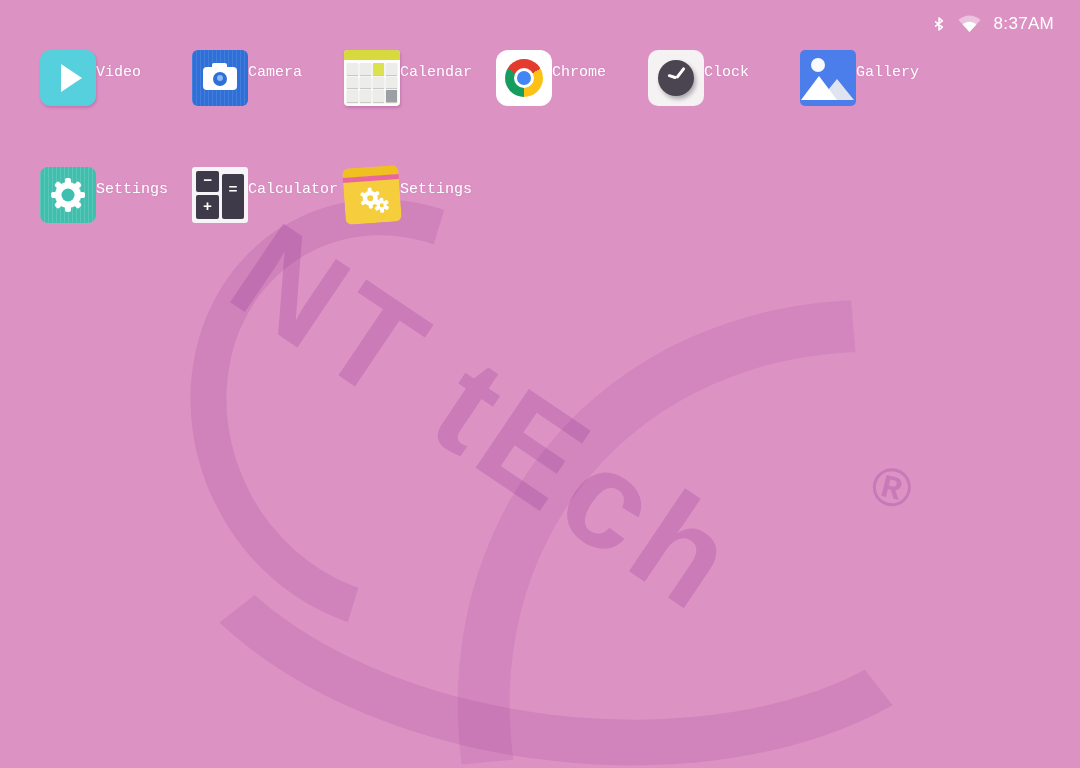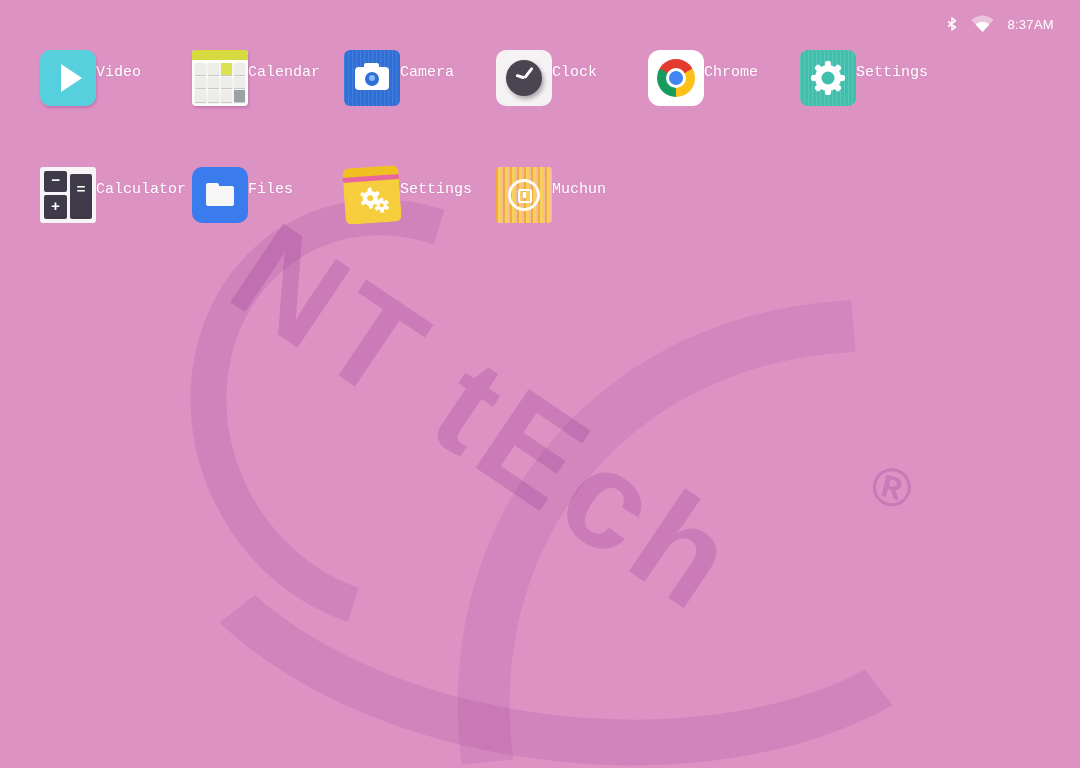--- a/index.html
+++ b/index.html
@@ -31,21 +31,21 @@
     position:absolute;left:872px;top:456px;
     font-size:54px;font-weight:bold;color:rgba(141,52,146,0.26);
     transform:rotate(14deg);
   }
 
   
   .status-bar{
     position:absolute;top:12px;right:26px;height:24px;
     display:flex;align-items:center;gap:12px;color:#fff;
   }
-  .sb-time{font-size:13px;letter-spacing:.3px;}
+  .sb-time{font-size:17px;letter-spacing:.3px;}
   .sb-icon{display:flex;align-items:center;}
 
   
   .app-grid{
     position:absolute;left:40px;top:44px;
     display:grid;grid-template-columns:repeat(6,152px);grid-auto-rows:117px;
   }
   .app-cell{display:flex;flex-direction:row;align-items:flex-start;padding-top:6px;cursor:pointer;font-family:Liberation Mono, monospace;}
   .app-icon{width:56px;height:56px;position:relative;flex:0 0 auto;}
   .app-label{
@@ -177,70 +177,80 @@
     <div class="app-cell">
       <div class="app-icon">
         <div class="ic ic-video">
           <div class="vd-play"></div>
         </div>
       </div>
       <div class="app-label">Video</div>
     </div>
     <div class="app-cell">
       <div class="app-icon">
-        <div class="ic ic-calendar">
-          <div class="cal-band"></div>
-          <div class="cal-grid">
-            <div class=""></div>
-            <div class=""></div>
-            <div class="hl"></div>
-            <div class=""></div>
-            <div class=""></div>
-            <div class=""></div>
-            <div class=""></div>
-            <div class=""></div>
-            <div class=""></div>
-            <div class=""></div>
-            <div class=""></div>
-            <div class="dk"></div>
-          </div>
-        </div>
-      </div>
-      <div class="app-label">Calendar</div>
-    </div>
-    <div class="app-cell">
-      <div class="app-icon">
         <div class="ic ic-camera">
           <div class="cam-top"></div>
           <div class="cam-body"></div>
           <div class="cam-lens"></div>
           <div class="cam-dot"></div>
         </div>
       </div>
       <div class="app-label">Camera</div>
     </div>
     <div class="app-cell">
       <div class="app-icon">
+        <div class="ic ic-calendar">
+          <div class="cal-band"></div>
+          <div class="cal-grid">
+            <div class=""></div>
+            <div class=""></div>
+            <div class="hl"></div>
+            <div class=""></div>
+            <div class=""></div>
+            <div class=""></div>
+            <div class=""></div>
+            <div class=""></div>
+            <div class=""></div>
+            <div class=""></div>
+            <div class=""></div>
+            <div class="dk"></div>
+          </div>
+        </div>
+      </div>
+      <div class="app-label">Calendar</div>
+    </div>
+    <div class="app-cell">
+      <div class="app-icon">
+        <div class="ic ic-chrome">
+          <div class="ch-ring"></div>
+          <div class="ch-center"></div>
+          <div class="ch-blue"></div>
+        </div>
+      </div>
+      <div class="app-label">Chrome</div>
+    </div>
+    <div class="app-cell">
+      <div class="app-icon">
         <div class="ic ic-clock">
           <div class="clk-face"></div>
           <div class="clk-hand clk-m"></div>
           <div class="clk-hand clk-h"></div>
         </div>
       </div>
       <div class="app-label">Clock</div>
     </div>
     <div class="app-cell">
       <div class="app-icon">
-        <div class="ic ic-chrome">
-          <div class="ch-ring"></div>
-          <div class="ch-center"></div>
-          <div class="ch-blue"></div>
-        </div>
-      </div>
-      <div class="app-label">Chrome</div>
+        <div class="ic ic-gallery">
+          <div class="gal-sun"></div>
+          <div class="gal-mtn2"></div>
+          <div class="gal-mtn1"></div>
+        </div>
+      </div>
+      <div class="app-label">Gallery</div>
     </div>
     <div class="app-cell">
       <div class="app-icon">
         <div class="ic ic-settings">
           <svg viewBox="0 0 56 56">
             <rect x="25" y="11" width="6" height="9" rx="2" fill="#fff" transform="rotate(0 28 28)"></rect>
             <rect x="25" y="11" width="6" height="9" rx="2" fill="#fff" transform="rotate(45 28 28)"></rect>
             <rect x="25" y="11" width="6" height="9" rx="2" fill="#fff" transform="rotate(90 28 28)"></rect>
             <rect x="25" y="11" width="6" height="9" rx="2" fill="#fff" transform="rotate(135 28 28)"></rect>
             <rect x="25" y="11" width="6" height="9" rx="2" fill="#fff" transform="rotate(180 28 28)"></rect>
@@ -256,29 +266,20 @@
     </div>
     <div class="app-cell">
       <div class="app-icon">
         <div class="ic ic-calc">
           <div class="calc-tile calc-tl">−</div>
           <div class="calc-tile calc-bl">+</div>
           <div class="calc-tile calc-r">=</div>
         </div>
       </div>
       <div class="app-label">Calculator</div>
-    </div>
-    <div class="app-cell">
-      <div class="app-icon">
-        <div class="ic ic-files">
-          <div class="fl-tab"></div>
-          <div class="fl-body"></div>
-        </div>
-      </div>
-      <div class="app-label">Files</div>
     </div>
     <div class="app-cell">
       <div class="app-icon">
         <div class="ic ic-explorer">
           <div class="exp-stripe"></div>
           <svg viewBox="0 0 56 56">
             <rect x="24" y="20.5" width="4" height="6" rx="1.5" fill="#fff" transform="rotate(0 26 31)"></rect>
             <rect x="24" y="20.5" width="4" height="6" rx="1.5" fill="#fff" transform="rotate(60 26 31)"></rect>
             <rect x="24" y="20.5" width="4" height="6" rx="1.5" fill="#fff" transform="rotate(120 26 31)"></rect>
             <rect x="24" y="20.5" width="4" height="6" rx="1.5" fill="#fff" transform="rotate(180 26 31)"></rect>
@@ -292,23 +293,13 @@
             <rect x="35" y="31.5" width="4" height="6" rx="1.5" fill="#fff" transform="rotate(180 37 39)"></rect>
             <rect x="35" y="31.5" width="4" height="6" rx="1.5" fill="#fff" transform="rotate(240 37 39)"></rect>
             <rect x="35" y="31.5" width="4" height="6" rx="1.5" fill="#fff" transform="rotate(300 37 39)"></rect>
             <circle cx="37" cy="39" r="4.5" fill="#fff"></circle>
             <circle cx="37" cy="39" r="2" fill="#f5cd3d"></circle>
           </svg>
         </div>
       </div>
       <div class="app-label">Settings</div>
     </div>
-    <div class="app-cell">
-      <div class="app-icon">
-        <div class="ic ic-muchun">
-          <div class="mc-ring"></div>
-          <div class="mc-sq"></div>
-          <div class="mc-bar"></div>
-        </div>
-      </div>
-      <div class="app-label">Muchun</div>
-    </div>
   </div>
 
 </body></html>

